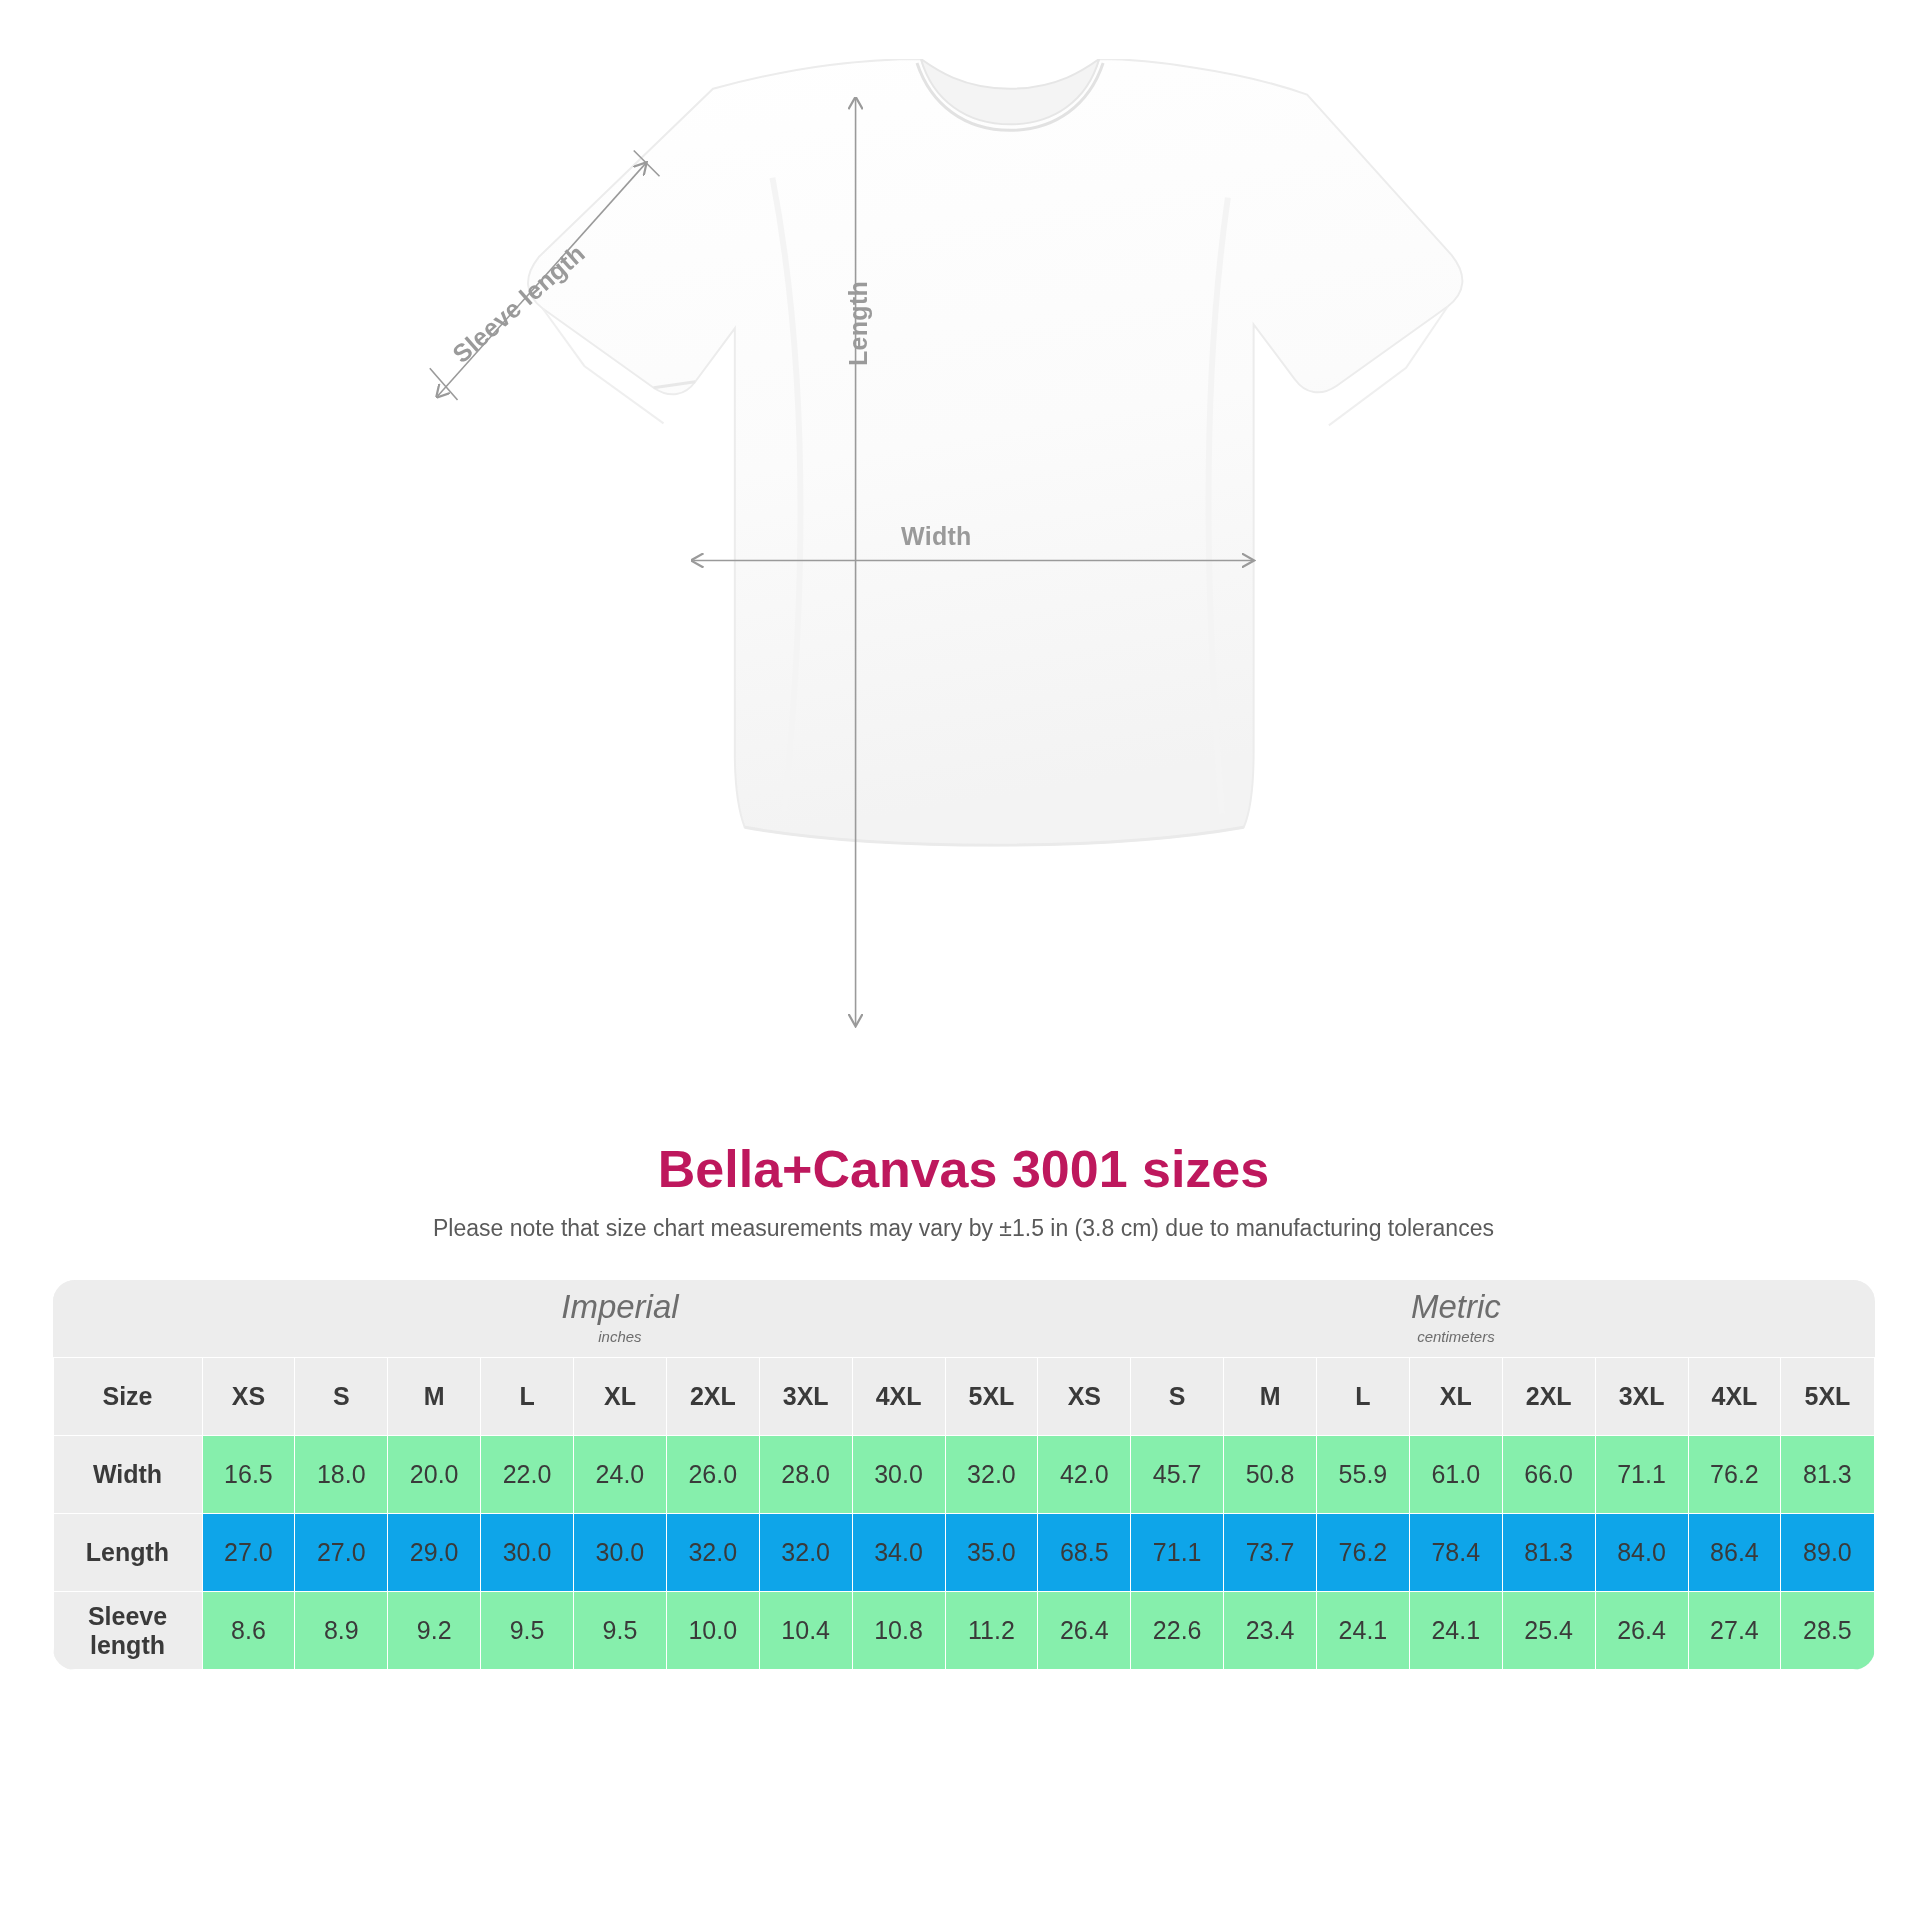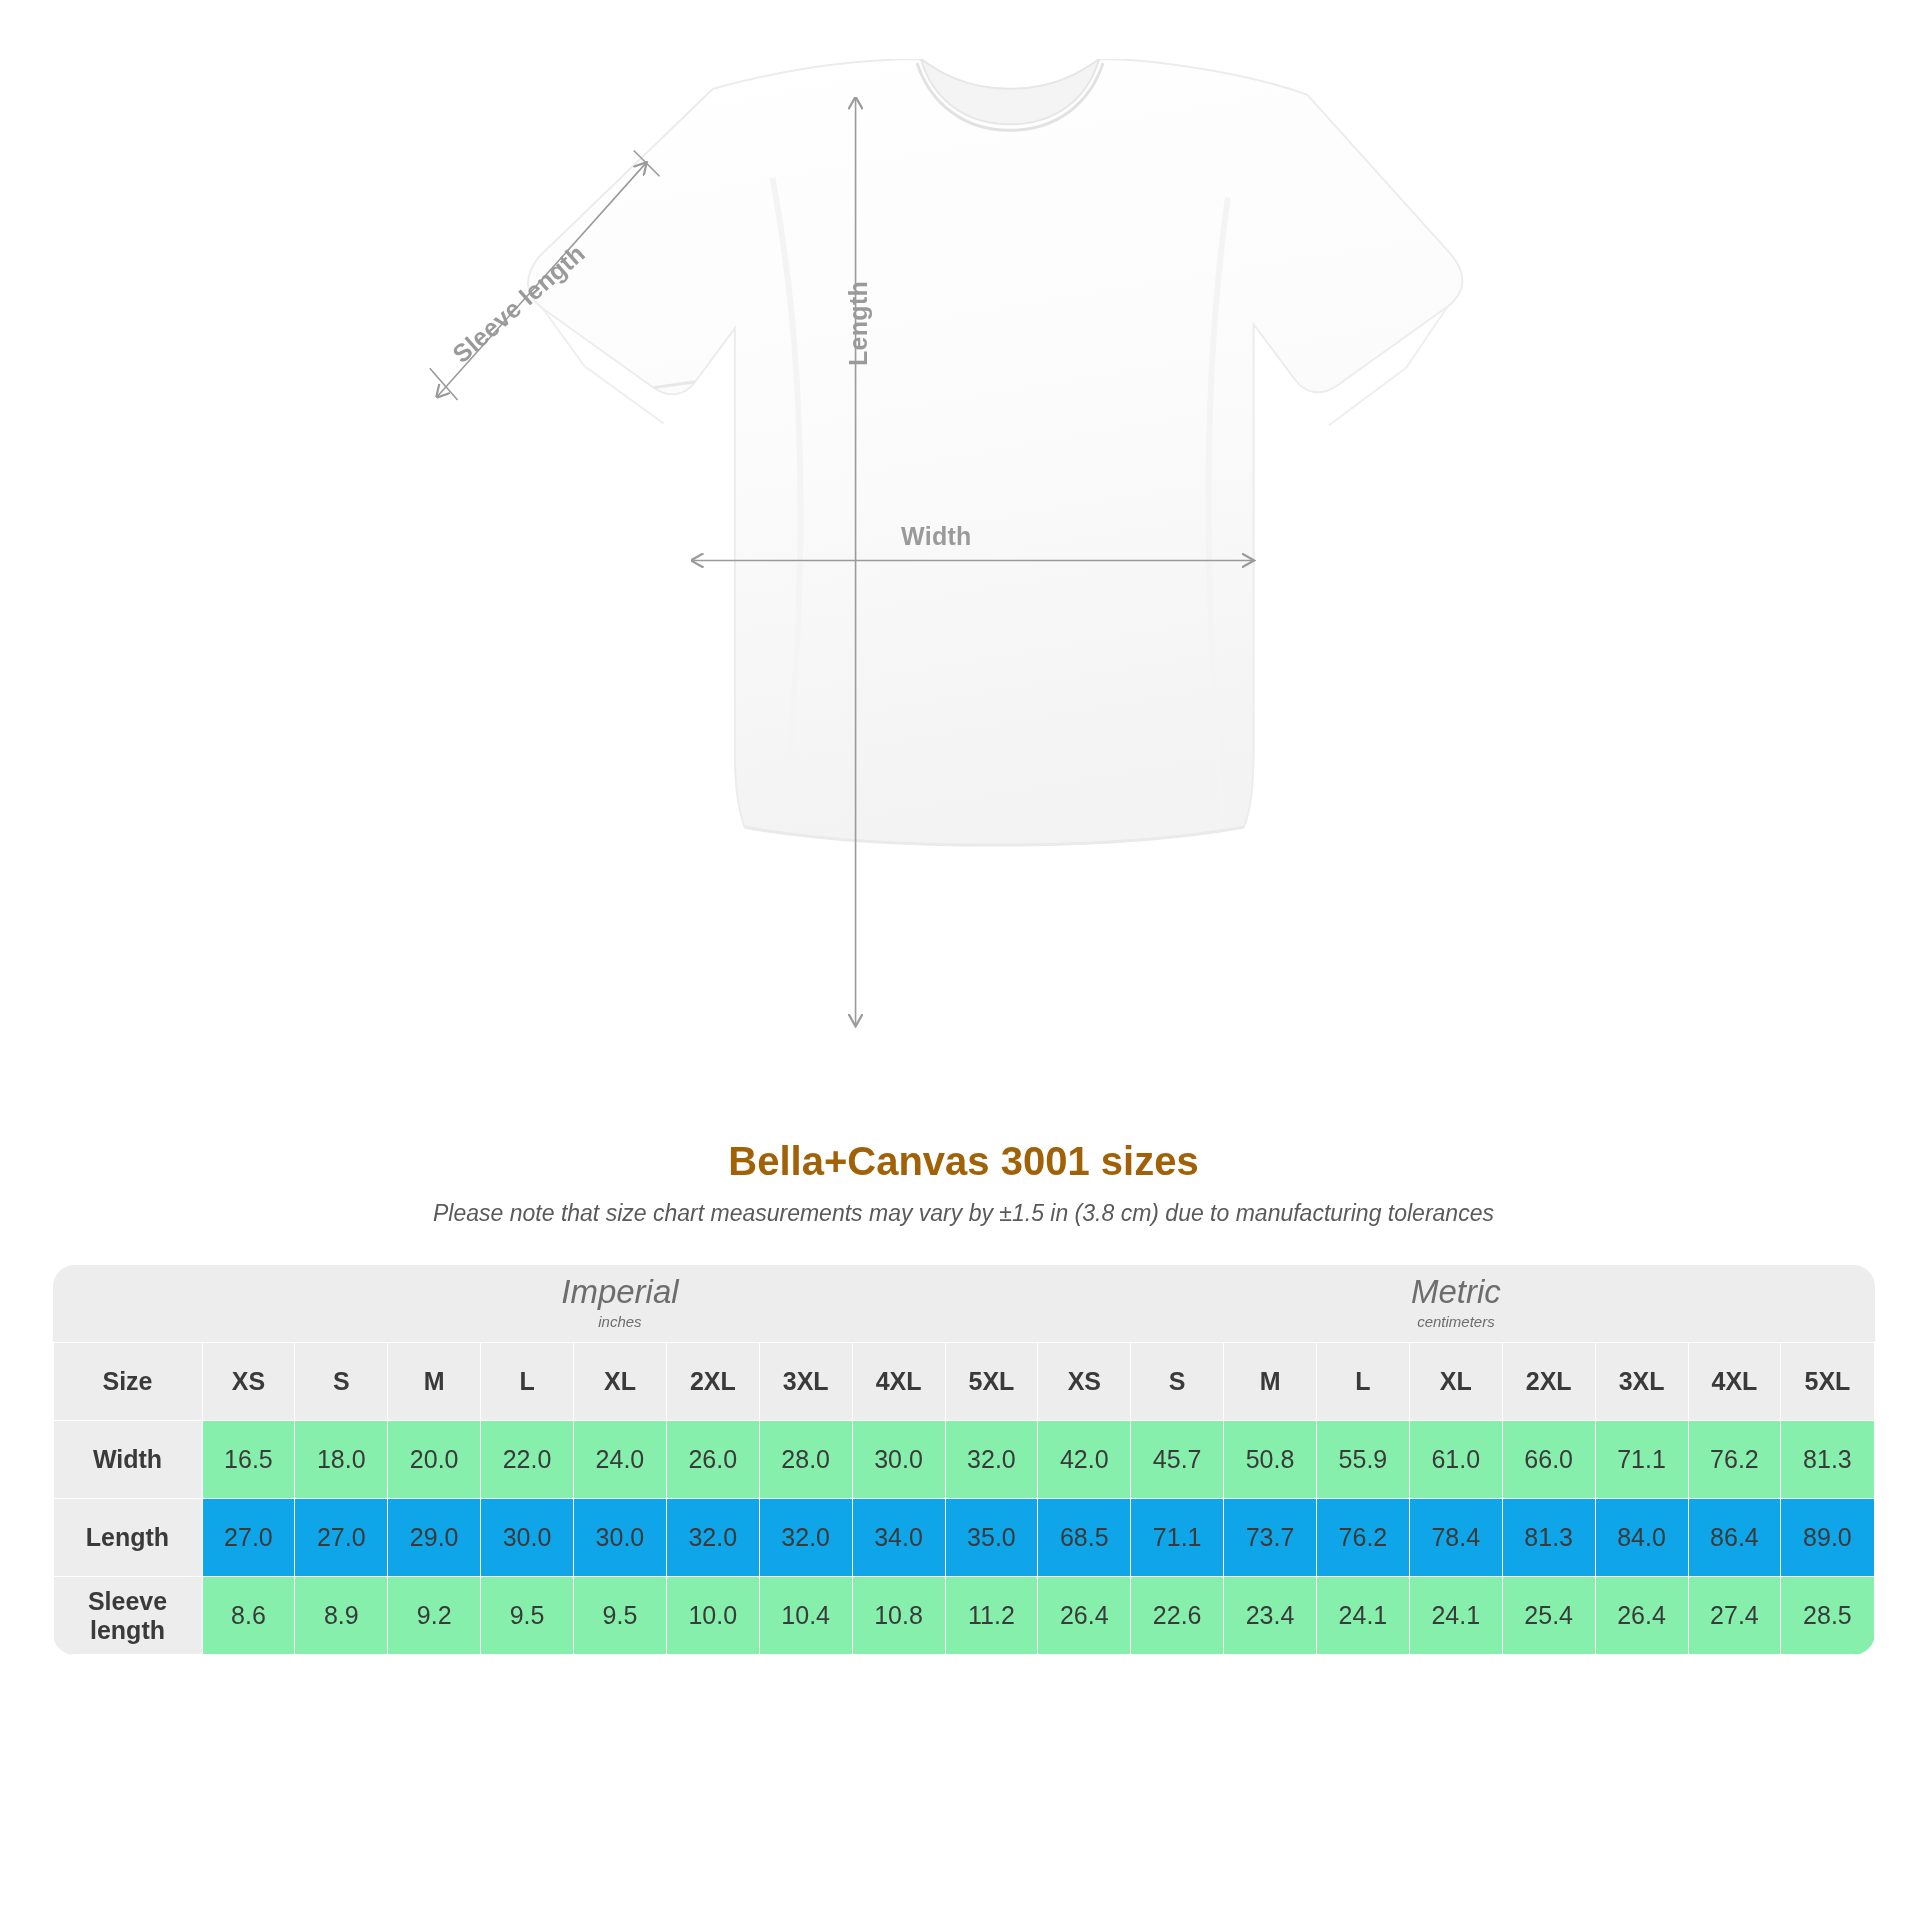--- a/index.html
+++ b/index.html
@@ -59,28 +59,27 @@
     transform: rotate(-41deg);
     transform-origin: left top;
   }
 
   
   .title-block {
     text-align: center;
     margin-top: 30px;
   }
   .chart-title {
-    font-size: 40px;
+    font-size: 52px;
     font-weight: bold;
-    color: #a16207;
+    color: #be185d;
     margin: 0 0 16px 0;
   }
   .chart-note {
     font-size: 23px;
-    font-style: italic;
     color: #5a5a5a;
     margin: 0;
   }
 
   
   .table-area {
     margin: 38px auto 0 auto;
     width: 1822px;
   }
   table.size-table {

